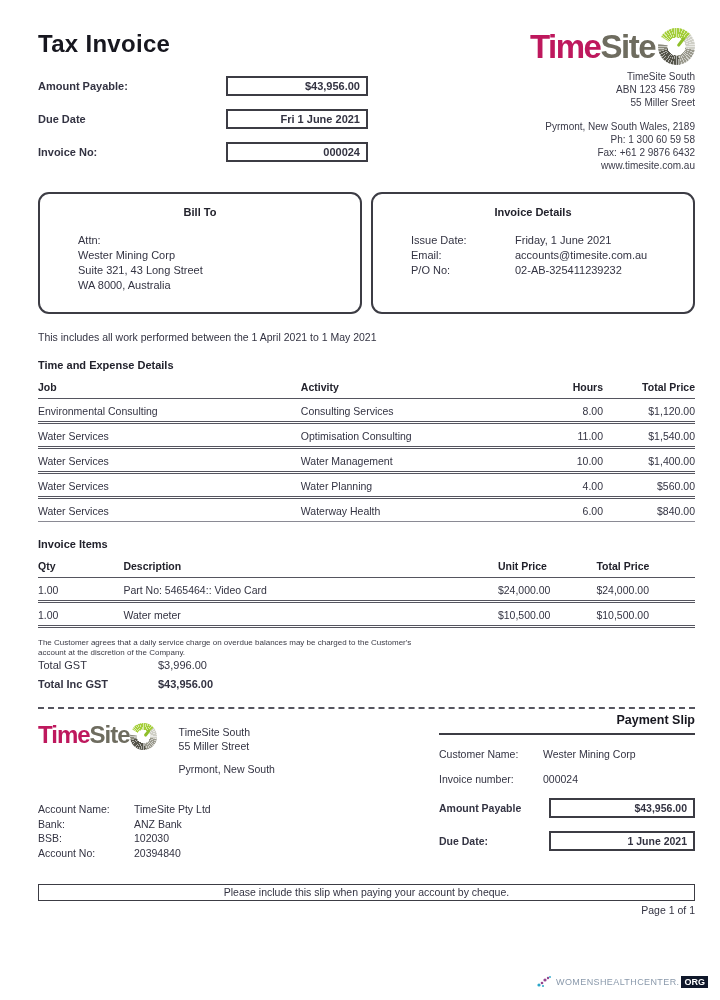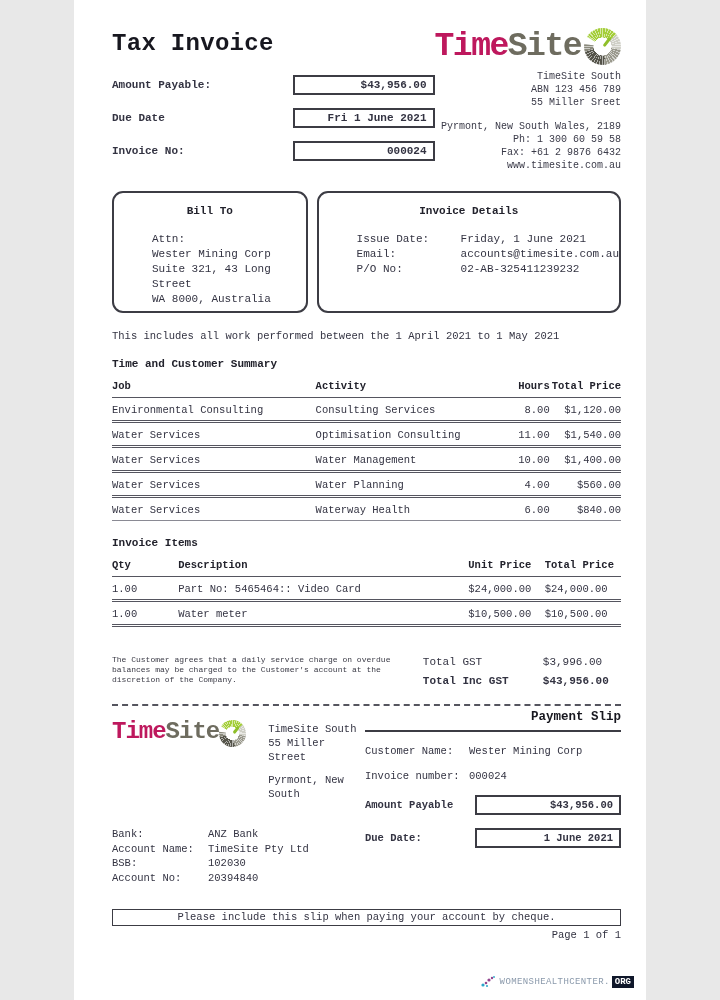--- a/index.html
+++ b/index.html
@@ -1,19 +1,19 @@
 <!DOCTYPE html>
 <html><head>
 <meta charset="utf-8">
 <style>
   html,body { margin:0; padding:0; background:#e8e8e8; }
   .page {
-    width:572px; height:1000px; background:#ffffff; position:relative;
+    width:720px; height:1000px; background:#ffffff; position:relative;
     box-sizing:border-box; padding:28px 25px 0 38px;
-    font-family:Liberation Mono, monospace;
+    font-family:Liberation Sans, sans-serif;
     color:#333342; margin:0 auto; overflow:hidden;
   }
   
   .hdr { display:flex; justify-content:space-between; }
   .hdr-left { width:330px; }
   .title { font-size:24px; font-weight:bold; color:#17171f; letter-spacing:0.3px; margin:2px 0 18px; }
   .fld { display:flex; justify-content:space-between; align-items:center; margin-bottom:13px; }
   .fld-label { font-size:11px; font-weight:bold;text-align:center; }
   .fld-box { width:142px; height:20px; border:2px solid #3c3c44; box-sizing:border-box;
              display:flex; align-items:center; justify-content:flex-end; padding-right:6px;
@@ -46,21 +46,21 @@
   .note { margin-top:17px; font-size:10.5px; }
   .sec-title { margin-top:16px; font-size:11px; font-weight:bold; color:#22222c; }
   table.tbl { width:100%; border-collapse:collapse; margin-top:5px; font-size:10.5px; }
   .tbl th { text-align:left; font-weight:bold; color:#22222c; padding:5px 0 5px; border-bottom:1.5px solid #55555f;margin-left:44px; }
   .tbl td { padding:6px 0 4px; border-bottom:3px double #55555f; }
   .tbl .r { text-align:right; }
   .tbl tr.lastrow-single td { border-bottom:1.5px solid #8a8a94; }
   .sum-c1{width:40%;} .sum-c2{width:36%;} .sum-c3{width:10%;} .sum-c4{width:14%;}
   .it-c1{width:13%;} .it-c2{width:57%;} .it-c3{width:15%;} .it-c4{width:15%;}
   
-  .fineline { display:flex; justify-content:space-between; margin-top:28px; }
+  .fineline { display:flex; justify-content:space-between; margin-top:10px;flex-direction:column; }
   .smallprint { width:392px; font-size:8px; line-height:10px; color:#3a3a45; }
   .totals { width:250px; font-size:11px; padding-top:1px; }
   .totals-row { display:flex; margin-bottom:7px; }
   .totals-label { width:120px; }
   .totals-row.bold { font-weight:bold; }
   
   .dashline { border-top:2px dashed #55555f; margin-top:10px; height:0; }
   .slip { display:flex; margin-top:0; }
   .slip-left { flex:1; padding-top:14px; }
   .slip-right { width:256px; }
@@ -152,21 +152,21 @@
         <div class="det-row">
           <span class="det-label">P/O No:</span>
           <span>02-AB-325411239232</span>
         </div>
       </div>
     </div>
   </div>
 
   <div class="note">This includes all work performed between the 1 April 2021 to 1 May 2021</div>
 
-  <div class="sec-title">Time and Customer Summary</div>
+  <div class="sec-title">Time and Expense Details</div>
   <table class="tbl">
     <thead>
       <tr>
         <th class="sum-c1">Job</th>
         <th class="sum-c2">Activity</th>
         <th class="sum-c3 r">Hours</th>
         <th class="sum-c4 r">Total Price</th>
       </tr>
     </thead>
     <tbody>
@@ -252,26 +252,26 @@
             <span class="hand"></span>
           </span>
         <div class="slip-addr">
           <div>TimeSite South</div>
           <div>55 Miller Street</div>
           <div class="slip-city">Pyrmont, New South</div>
         </div>
       </div>
       <div class="bank">
         <div class="bank-row">
+          <span class="bank-label">Account Name:</span>
+          <span>TimeSite Pty Ltd</span>
+        </div>
+        <div class="bank-row">
           <span class="bank-label">Bank:</span>
           <span>ANZ Bank</span>
-        </div>
-        <div class="bank-row">
-          <span class="bank-label">Account Name:</span>
-          <span>TimeSite Pty Ltd</span>
         </div>
         <div class="bank-row">
           <span class="bank-label">BSB:</span>
           <span>102030</span>
         </div>
         <div class="bank-row">
           <span class="bank-label">Account No:</span>
           <span>20394840</span>
         </div>
       </div>

